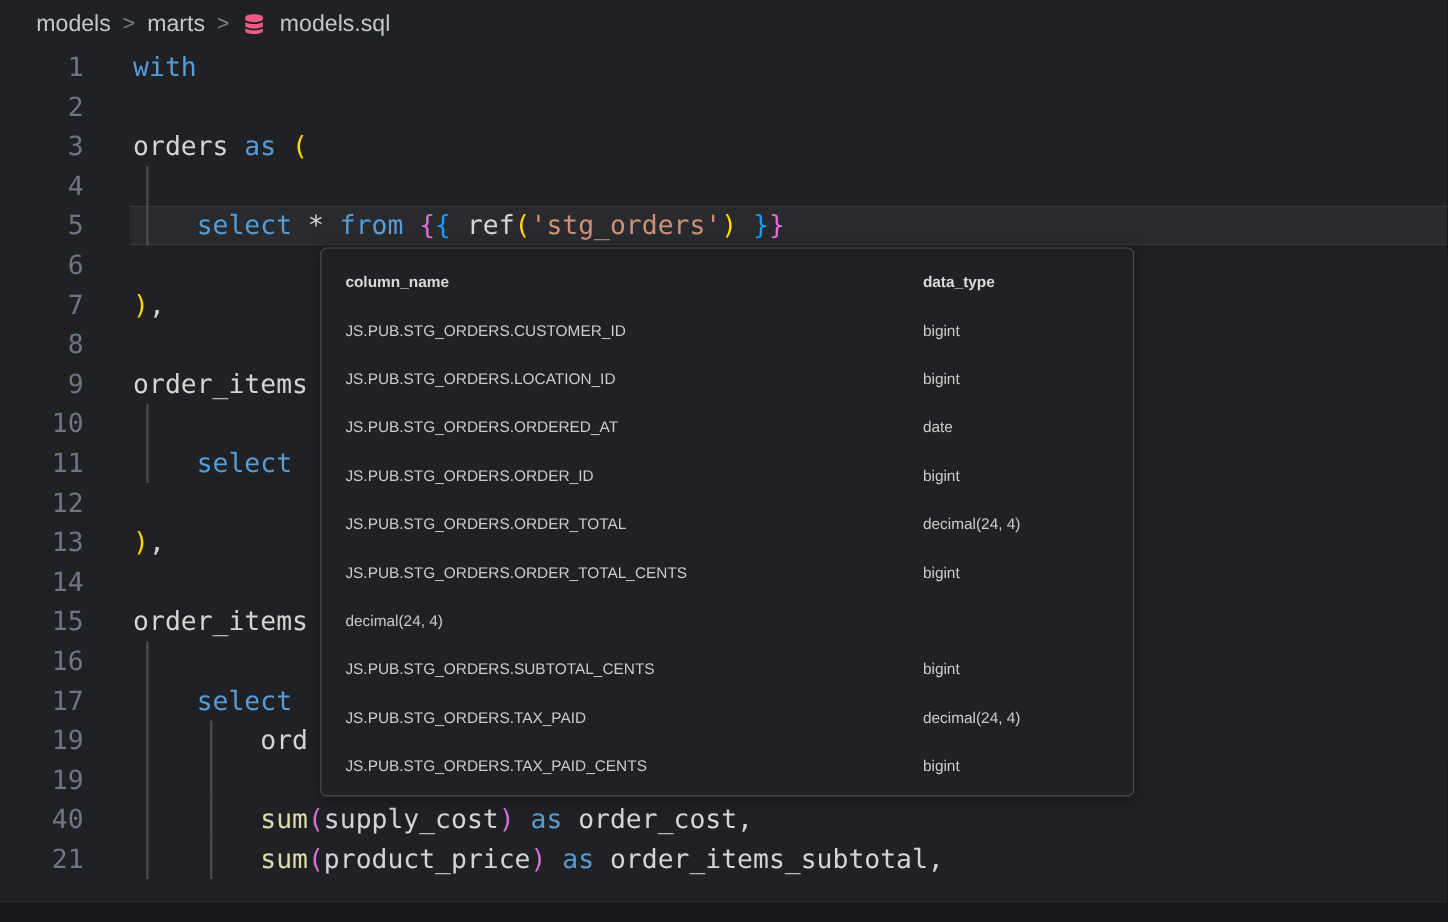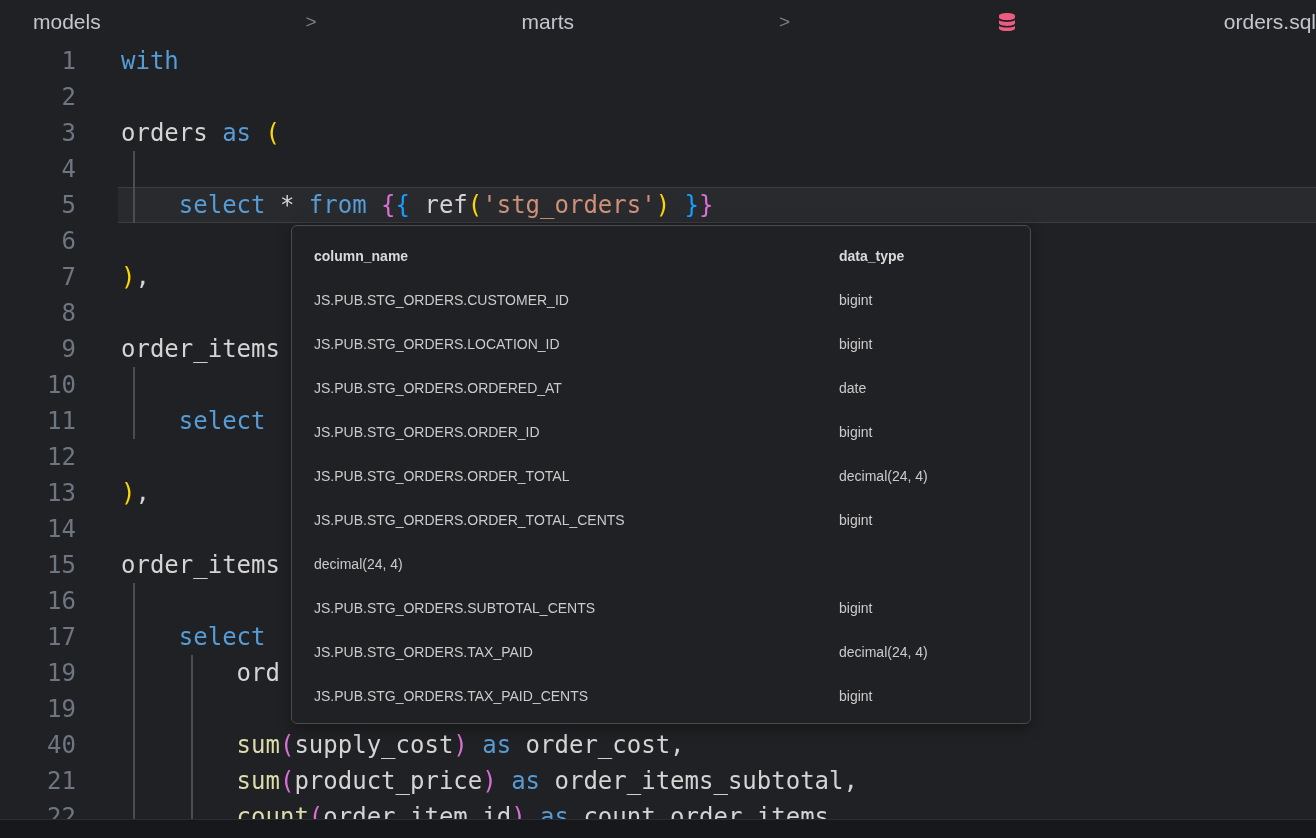--- a/index.html
+++ b/index.html
@@ -5,21 +5,21 @@
   html,body{margin:0;padding:0;background:#111;}
   .screen{
     position:relative;width:1316px;height:838px;overflow:hidden;
     background:var(--c-editor-bg,#202124);
     font-family:"Liberation Sans",sans-serif;
   }
   
   .breadcrumb{
     position:absolute;top:0;left:0;right:0;height:44px;
     display:flex;align-items:center;padding-left:33px;gap:11px;
-    font-size:21px;color:var(--c-breadcrumb-text,#c3c7cd);justify-content:space-between;
+    font-size:21px;color:var(--c-breadcrumb-text,#c3c7cd);
   }
   .breadcrumb .sep{color:var(--c-breadcrumb-sep,#7c8189);font-size:19px;}
   .breadcrumb .crumb{cursor:default;}
   .breadcrumb .file-icon{display:flex;align-items:center;}
   
   .editor{position:absolute;top:43px;left:0;right:0;}
   .line{position:relative;height:36px;
     font-family:"DejaVu Sans Mono","Liberation Mono",monospace;
     font-size:24px;line-height:36px;}
   .line .hl{
@@ -75,21 +75,21 @@
     <span class="sep">&gt;</span>
     <span class="file-icon">
       <svg width="24" height="24" viewBox="0 0 24 24" aria-hidden="true">
         <g fill="var(--c-file-icon,#ee5b80)">
           <path d="M4 5.6C4 4.2 7.6 3 12 3s8 1.2 8 2.6v2c0 1.4-3.6 2.6-8 2.6S4 9 4 7.6z"></path>
           <path d="M4 10.3c1.7 1 4.7 1.6 8 1.6s6.3-.6 8-1.6v3c0 1.4-3.6 2.6-8 2.6S4 14.7 4 13.3z"></path>
           <path d="M4 16c1.7 1 4.7 1.6 8 1.6s6.3-.6 8-1.6v2.4C20 19.8 16.4 21 12 21s-8-1.2-8-2.6z"></path>
         </g>
       </svg>
     </span>
-    <span class="crumb">orders.sql</span>
+    <span class="crumb">models.sql</span>
   </div>
 
   <div class="editor" id="editor-lines">
       <div class="line">
         <div class="num">1</div>
         <div class="code"><span class="tok-kw">with</span></div>
       </div>
       <div class="line">
         <div class="num">2</div>
         <div class="code"></div>
@@ -177,26 +177,20 @@
         <div class="guide" style="left: 133px;"></div>
         <div class="guide" style="left: 190.796px;"></div>
         <div class="num">40</div>
         <div class="code"><span class="tok-txt">        </span><span class="tok-fn">sum</span><span class="tok-b2">(</span><span class="tok-txt">supply_cost</span><span class="tok-b2">)</span><span class="tok-txt"> </span><span class="tok-kw">as</span><span class="tok-txt"> order_cost,</span></div>
       </div>
       <div class="line">
         <div class="guide" style="left: 133px;"></div>
         <div class="guide" style="left: 190.796px;"></div>
         <div class="num">21</div>
         <div class="code"><span class="tok-txt">        </span><span class="tok-fn">sum</span><span class="tok-b2">(</span><span class="tok-txt">product_price</span><span class="tok-b2">)</span><span class="tok-txt"> </span><span class="tok-kw">as</span><span class="tok-txt"> order_items_subtotal,</span></div>
-      </div>
-      <div class="line">
-        <div class="guide" style="left: 133px;"></div>
-        <div class="guide" style="left: 190.796px;"></div>
-        <div class="num">22</div>
-        <div class="code"><span class="tok-txt">        </span><span class="tok-fn">count</span><span class="tok-b2">(</span><span class="tok-txt">order_item_id</span><span class="tok-b2">)</span><span class="tok-txt"> </span><span class="tok-kw">as</span><span class="tok-txt"> count_order_items</span></div>
       </div>
     </div>
 
   <div class="popup" id="hover-popup">
     <div class="prow head">
       <span>column_name</span>
       <span>data_type</span>
     </div>
   <div class="prow">
         <span>JS.PUB.STG_ORDERS.CUSTOMER_ID</span>

